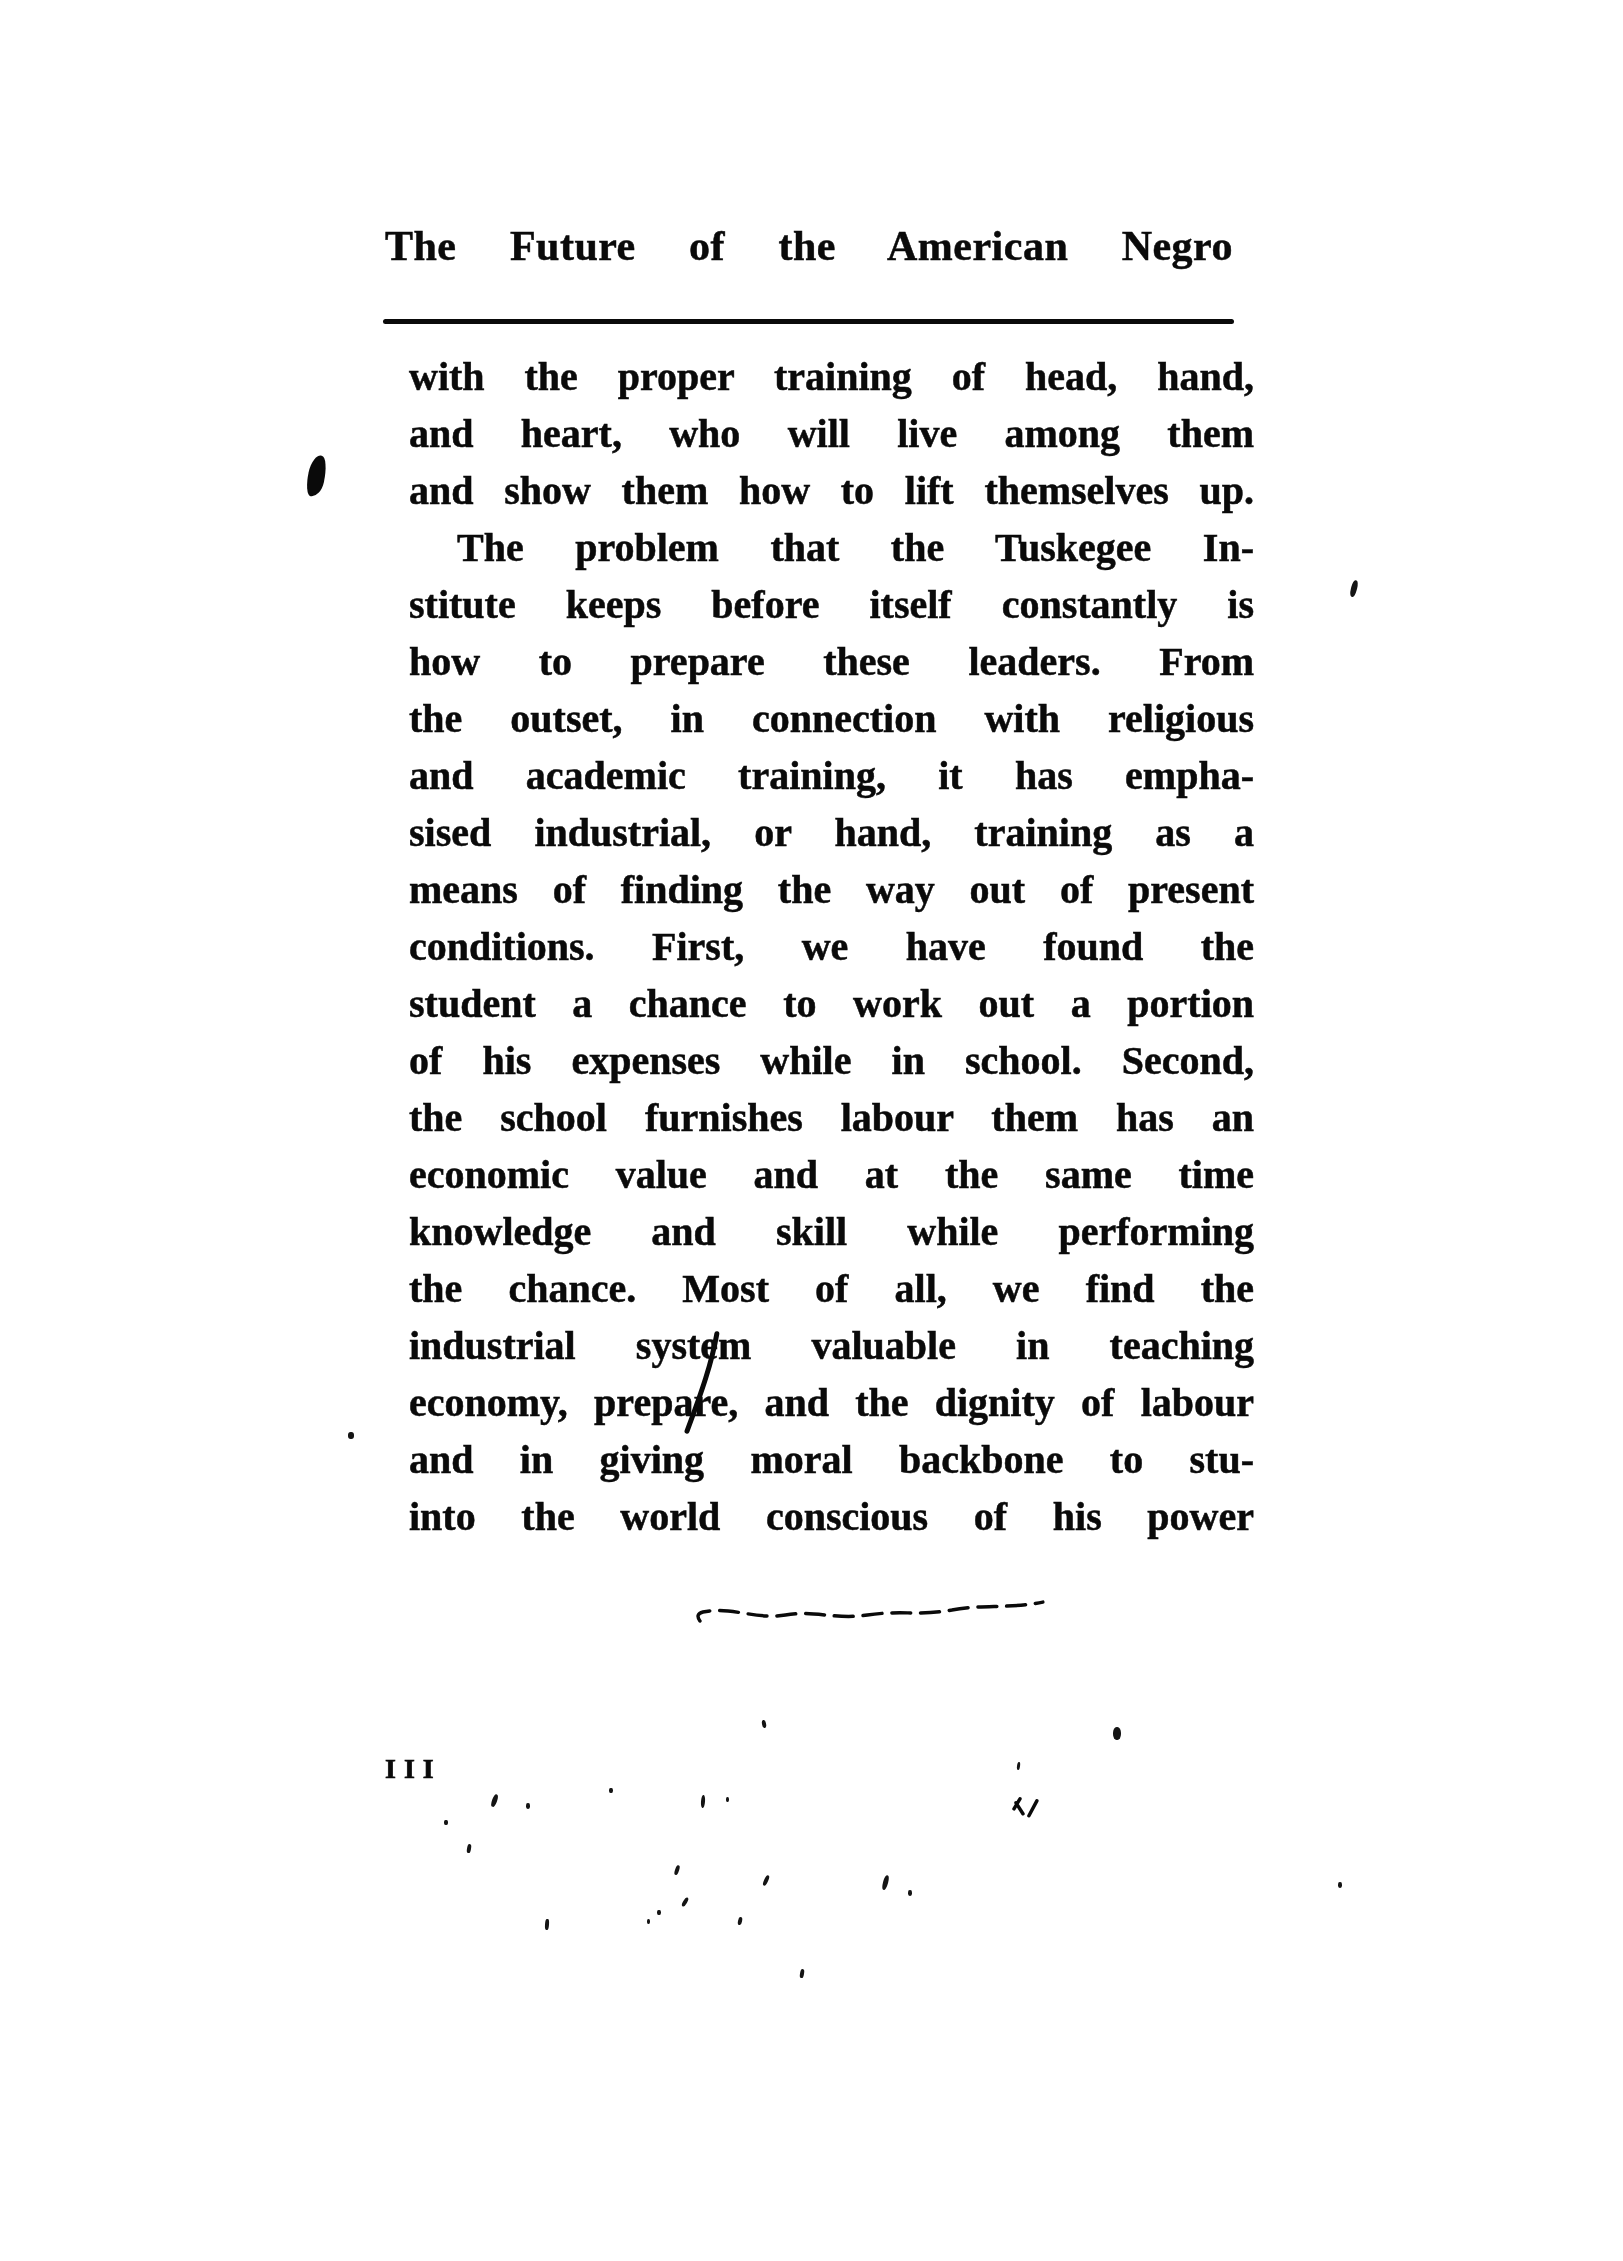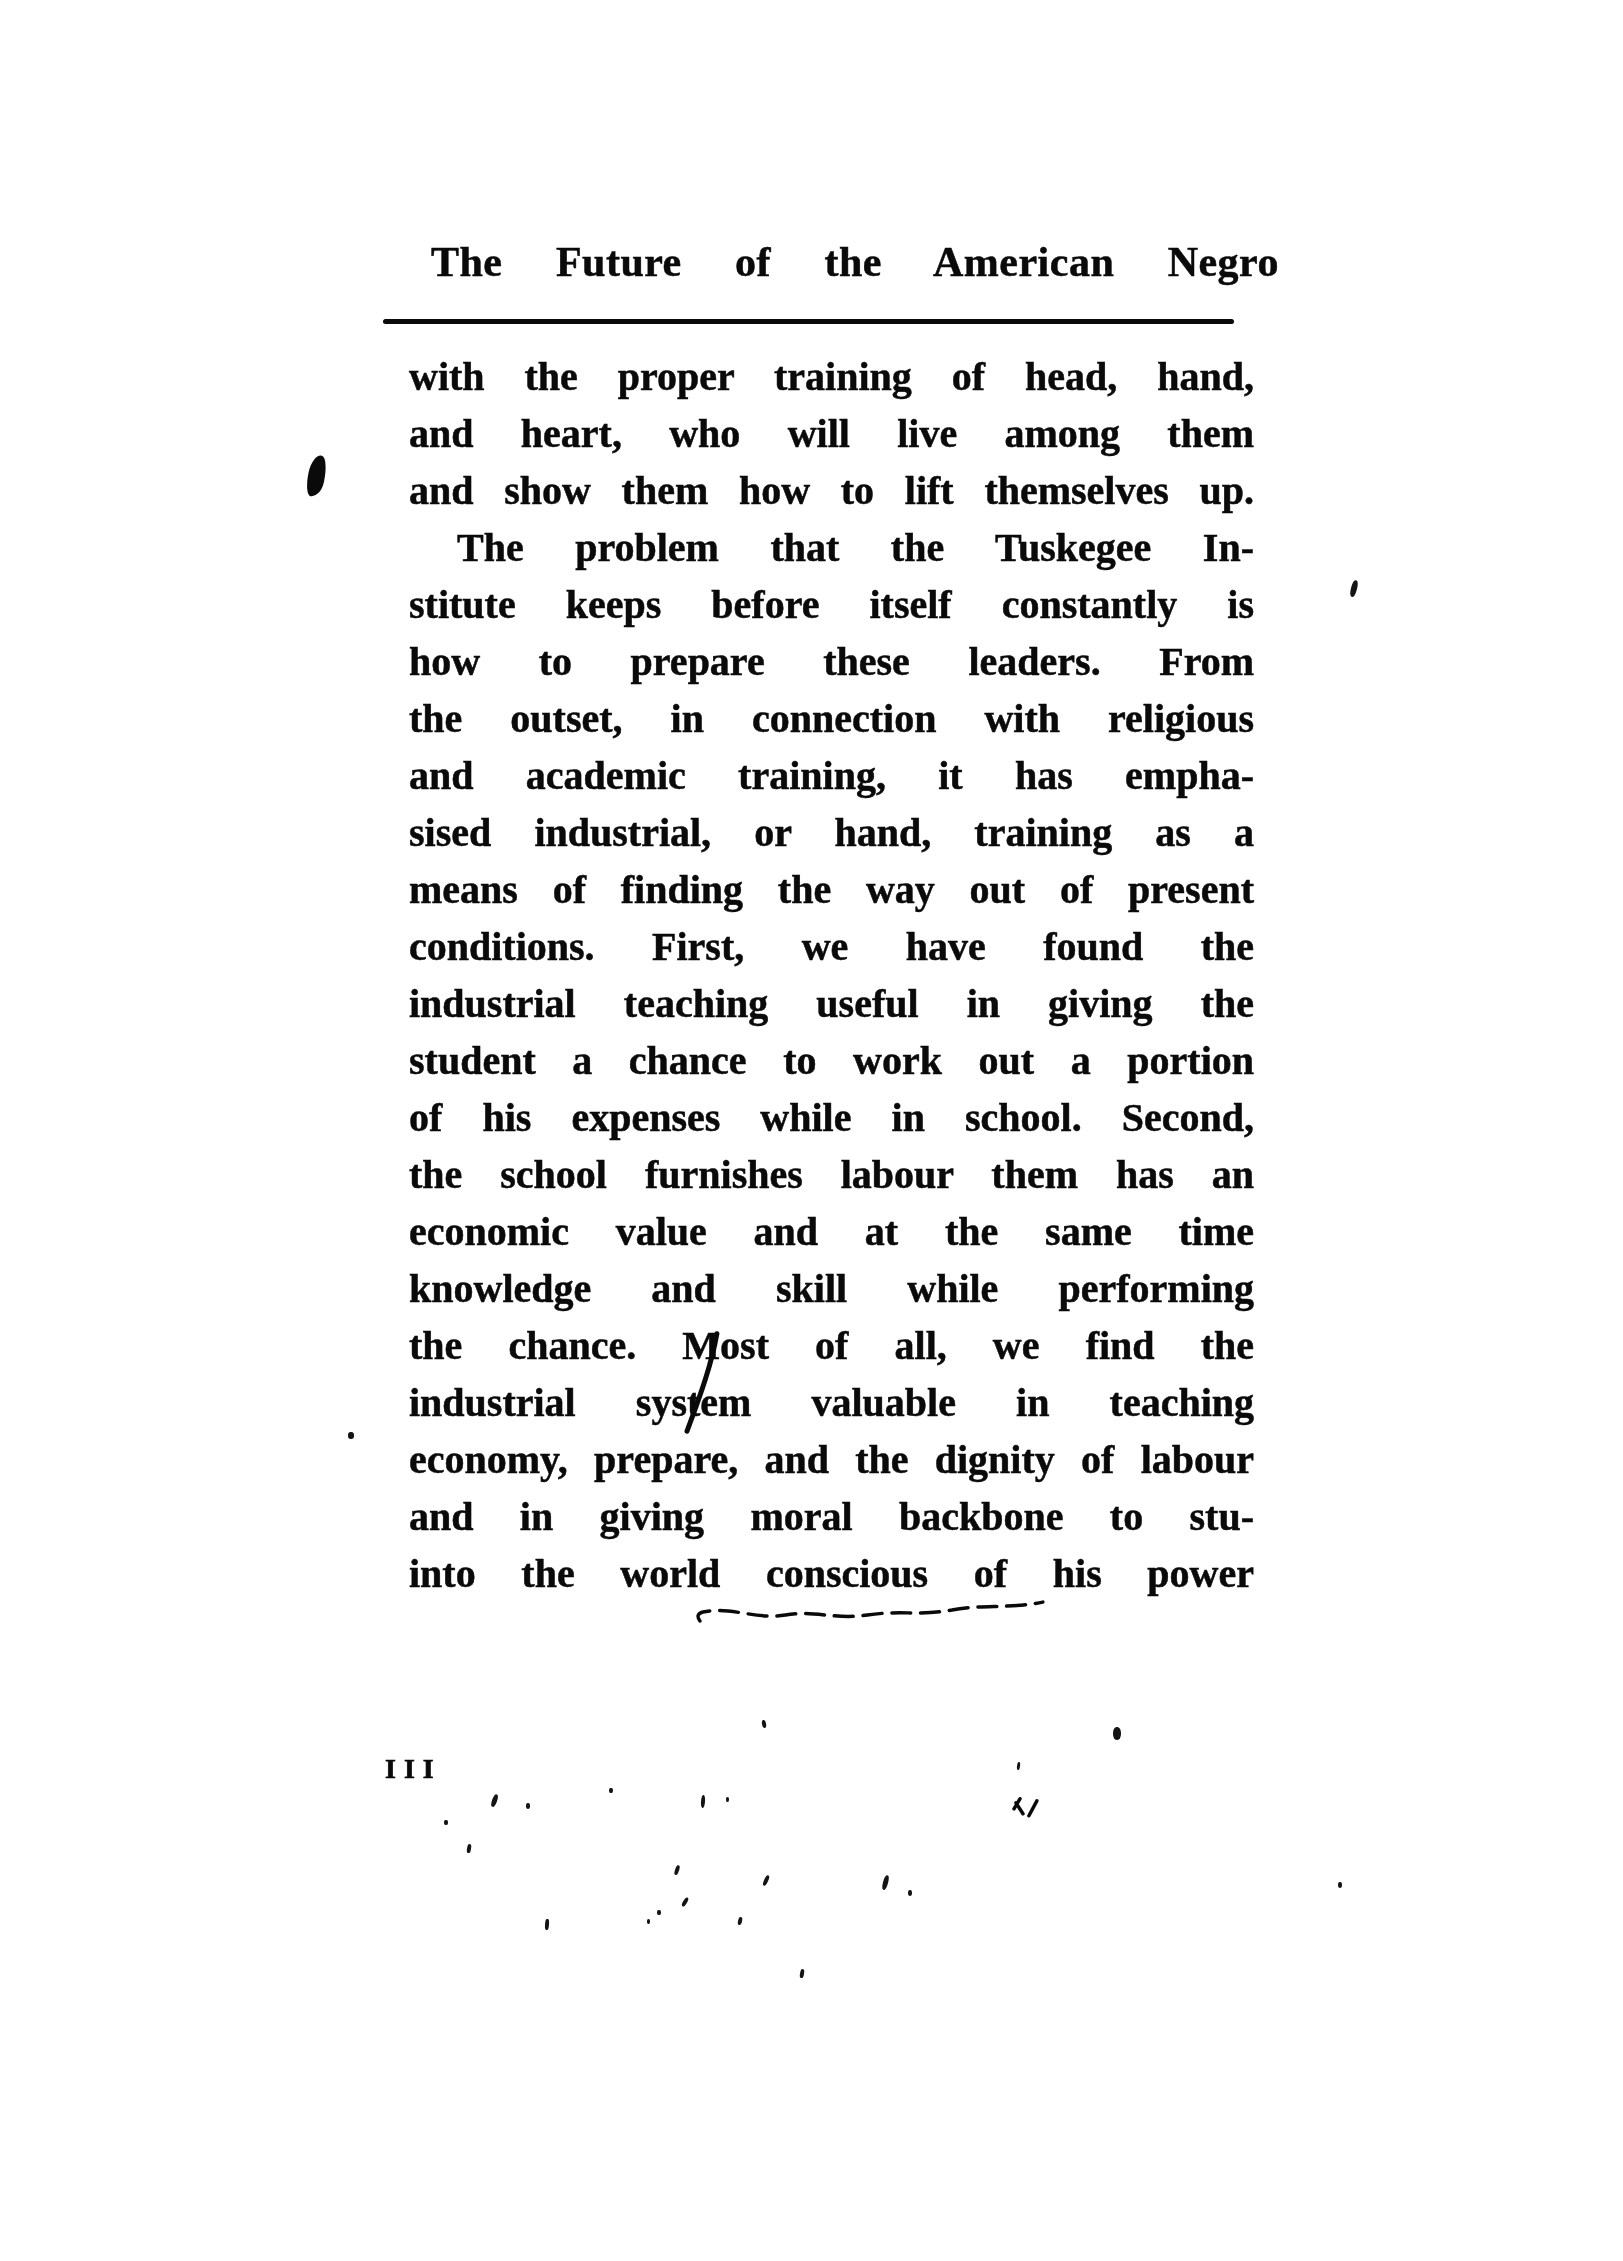--- a/index.html
+++ b/index.html
@@ -7,31 +7,30 @@
     position: relative;
     width: 1624px;
     height: 2261px;
     background: #ffffff;
     overflow: hidden;
     font-family: "Liberation Serif", serif;
     color: #0a0a0a;
   }
   .page-title {
     position: absolute;
-    top: 239px;
+    top: 223px;
     left: 385px;
     width: 848px;
     font-size: 42px;
     font-weight: 700;
     line-height: 1.1;
     text-align: justify;
     text-align-last: justify;
     white-space: nowrap;
     letter-spacing: 0.5px;
-    margin-left: 46px;
     -webkit-text-stroke: 0.5px #0a0a0a;
   }
   .header-rule {
     position: absolute;
     top: 319px;
     left: 383px;
     width: 851px;
     height: 4.5px;
     background: #0a0a0a;
     border-radius: 2.5px;
@@ -100,21 +99,20 @@
     <div class="line">and heart, who will live among them</div>
     <div class="line">and show them how to lift themselves up.</div>
     <div class="line indent">The problem that the Tuskegee In-</div>
     <div class="line">stitute keeps before itself constantly is</div>
     <div class="line">how to prepare these leaders. From</div>
     <div class="line">the outset, in connection with religious</div>
     <div class="line">and academic training, it has empha-</div>
     <div class="line">sised industrial, or hand, training as a</div>
     <div class="line">means of finding the way out of present</div>
     <div class="line">conditions. First, we have found the</div>
-    <div class="line">industrial teaching useful in giving the</div>
     <div class="line">student a chance to work out a portion</div>
     <div class="line">of his expenses while in school. Second,</div>
     <div class="line">the school furnishes labour them has an</div>
     <div class="line">economic value and at the same time</div>
     <div class="line">knowledge and skill while performing</div>
     <div class="line">the chance. Most of all, we find the</div>
     <div class="line">industrial system valuable in teaching</div>
     <div class="line">economy, prepare, and the dignity of labour</div>
     <div class="line">and in giving moral backbone to stu-</div>
     <div class="line">into the world conscious of his power</div>

